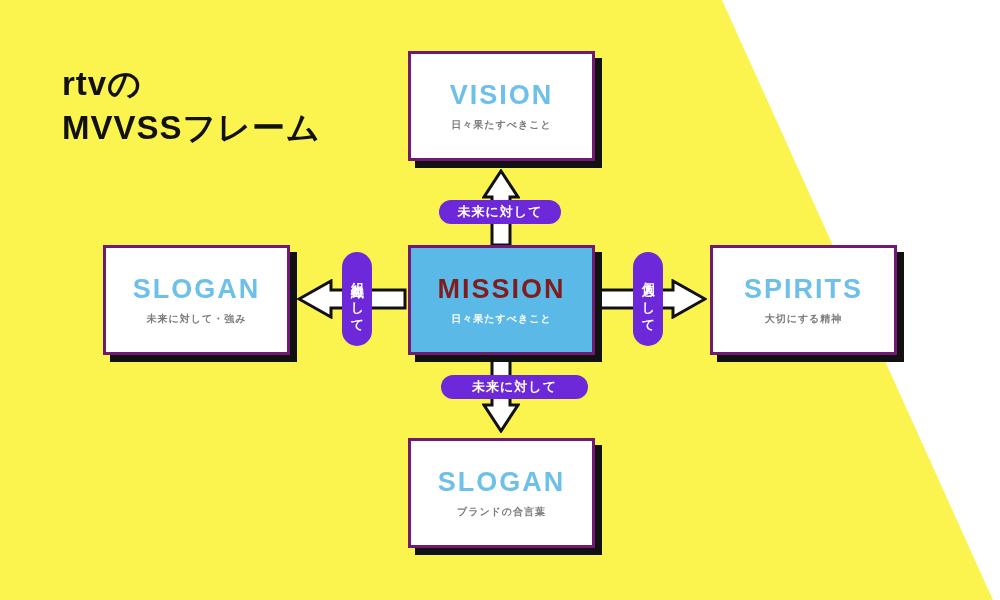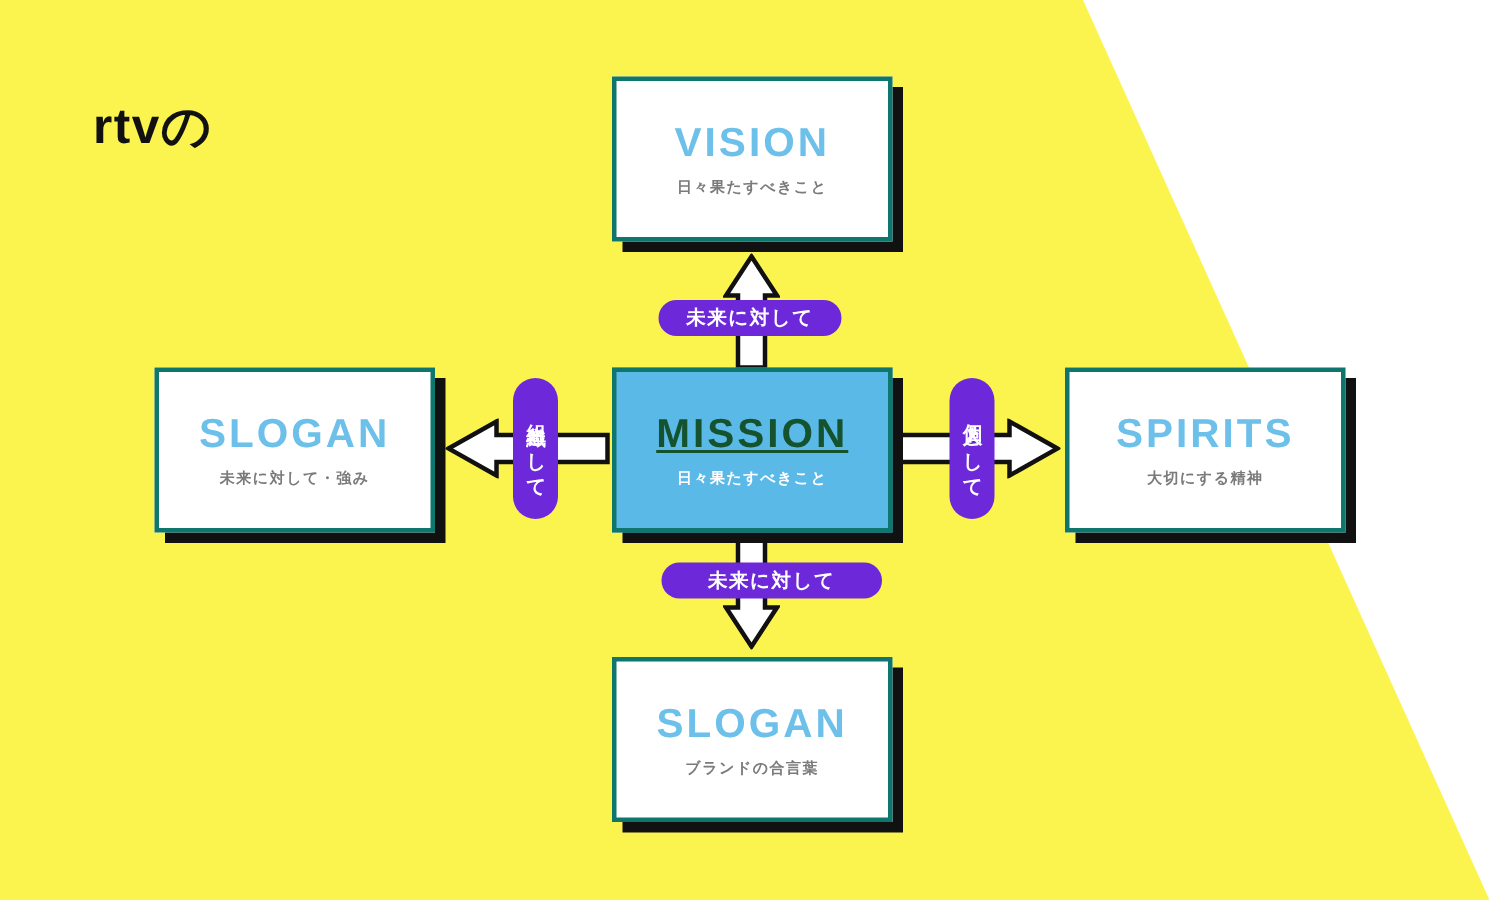--- a/index.html
+++ b/index.html
@@ -13,33 +13,33 @@
     background:#FCF44E;
     clip-path: polygon(0 0, 72.2% 0, 99.3% 100%, 0 100%);
   }
   .title {
     position:absolute; left:62px; top:62px;
     font-size:33px; font-weight:700; color:#111;
     line-height:1.33; letter-spacing:1px;
   }
   .box {
     position:absolute; width:187px; height:110px;
-    background:#fff; border:3px solid #0f766e;
+    background:#fff; border:3px solid #701a75;
     box-shadow:7px 7px 0 #111;
     display:flex; flex-direction:column; align-items:center; justify-content:center;
     gap:7px; z-index:3;
   }
   .box .heading {
     font-size:27px; font-weight:800; color:#6CC0EA; letter-spacing:2px;
   }
   .box .desc {
     font-size:10px; color:#7b7b7b; font-weight:600; letter-spacing:1px;
   }
   .box.mission { background:#5BB9E8; }
-  .box.mission .heading { color:#14532d;text-decoration:underline; }
+  .box.mission .heading { color:#7f1d1d; }
   .box.mission .desc { color:#ffffff; }
 
   .pos-vision  { left:408px; top:51px;  }
   .pos-value   { left:103px; top:245px; }
   .pos-mission { left:408px; top:245px; }
   .pos-spirits { left:710px; top:245px; }
   .pos-slogan  { left:408px; top:438px; }
 
   .arrow { position:absolute; z-index:2; }
   .arrow-up    { left:482px; top:169px; }
@@ -66,20 +66,21 @@
 </style>
 </head>
 <body>
 
 <div class="canvas">
 
   <div class="bg-shape"></div>
 
   <div class="title">
     <div>rtvの</div>
+    <div>MVVSSフレーム</div>
   </div>
 
   <svg class="arrow arrow-up" width="38" height="78" viewBox="0 0 38 78">
     <polygon points="19,2 36,28 28,28 28,76 10,76 10,28 2,28" fill="#ffffff" stroke="#111" stroke-width="3" stroke-linejoin="miter"></polygon>
   </svg>
   <svg class="arrow arrow-down" width="38" height="78" viewBox="0 0 38 78">
     <polygon points="10,2 28,2 28,50 36,50 19,76 2,50 10,50" fill="#ffffff" stroke="#111" stroke-width="3" stroke-linejoin="miter"></polygon>
   </svg>
   <svg class="arrow arrow-left" width="110" height="40" viewBox="0 0 110 40">
     <polygon points="2,20 34,2 34,11 108,11 108,29 34,29 34,38" fill="#ffffff" stroke="#111" stroke-width="3" stroke-linejoin="miter"></polygon>

